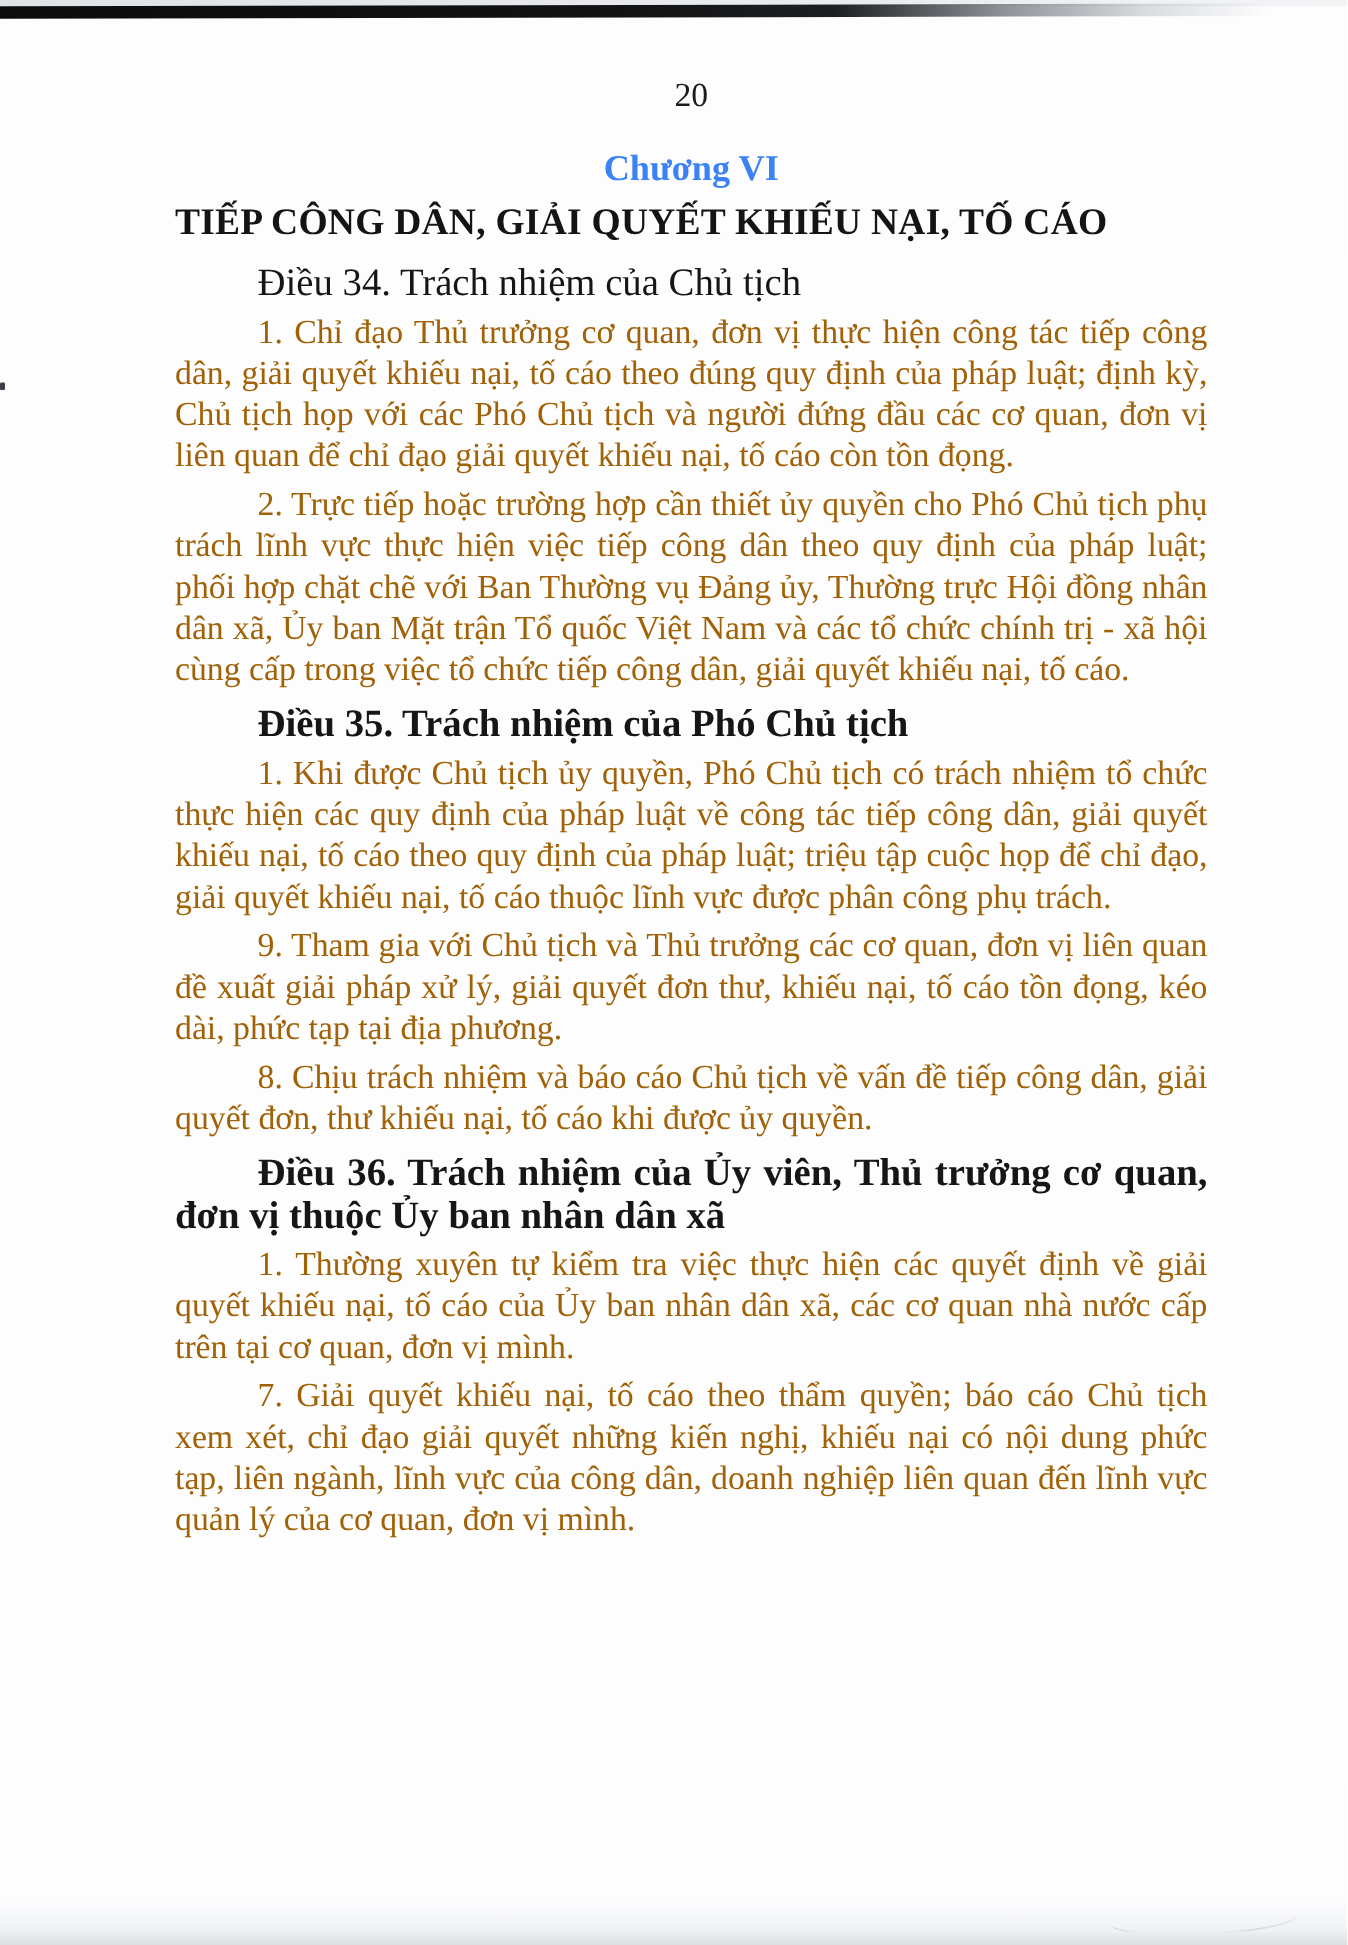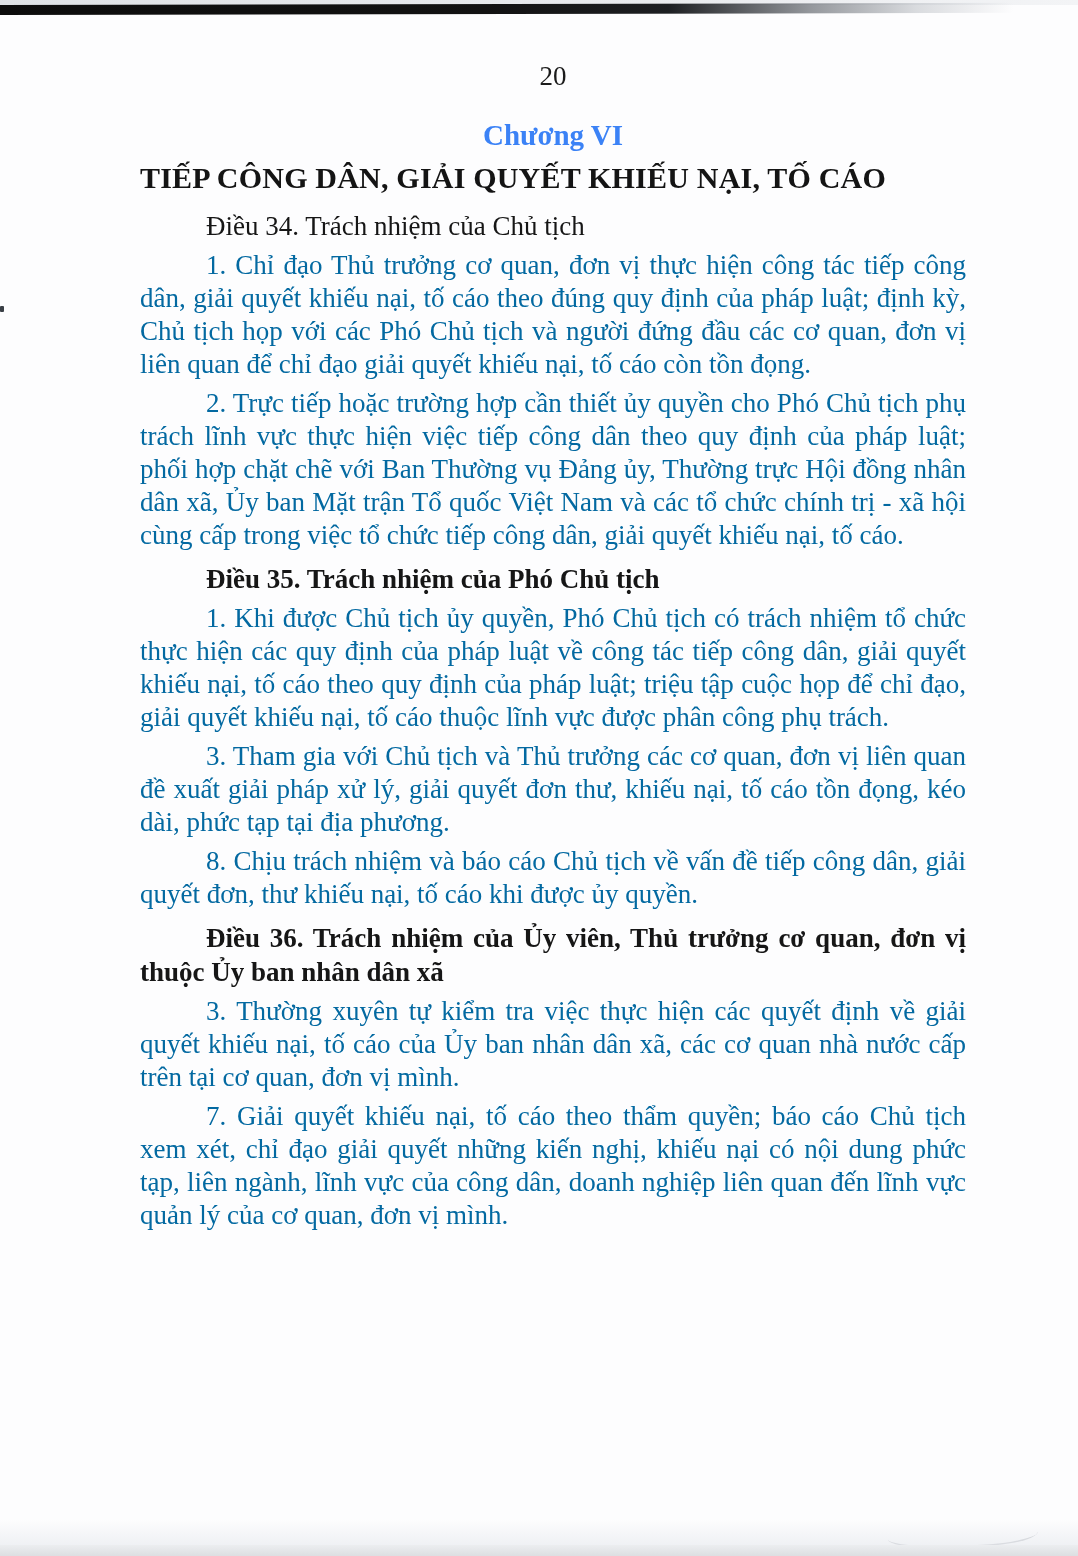--- a/index.html
+++ b/index.html
@@ -55,32 +55,32 @@
   .chapter-label {
     text-align: center; font-weight: 700; font-size: 29px; line-height: 36px;
     margin: 0 0 6px 0; color: #3b82f6;
   }
   .chapter-title {
     text-align: left; font-weight: 700; font-size: 30px; line-height: 38px;
     margin: 0 0 12px 0; color: #141414; letter-spacing: 0.2px;
   }
   .article-heading {
     margin: 10px 0 6px 0;
-    font-size: 27px; line-height: 34px;
+    font-size: 31px; line-height: 34px;
     text-indent: 66px;
     text-align: justify;
     font-weight: 400;
     color: #161616;
   }
   .article-heading.bold { font-weight: 700; }
   .para {
     margin: 0 0 6px 0;
     text-align: justify;
     text-indent: 66px;
-    color: #0369a1;
+    color: #a16207;
   }
   .article { margin: 0; }
   .article + .article .article-heading { }
 </style>
 </head>
 <body>
 
 <div class="page">
 
   <div class="scan-top-strip"></div>
@@ -96,27 +96,27 @@
 
     <div class="article">
       <h3 class="article-heading">Điều 34. Trách nhiệm của Chủ tịch</h3>
       <p class="para">1. Chỉ đạo Thủ trưởng cơ quan, đơn vị thực hiện công tác tiếp công dân, giải quyết khiếu nại, tố cáo theo đúng quy định của pháp luật; định kỳ, Chủ tịch họp với các Phó Chủ tịch và người đứng đầu các cơ quan, đơn vị liên quan để chỉ đạo giải quyết khiếu nại, tố cáo còn tồn đọng.</p>
       <p class="para">2. Trực tiếp hoặc trường hợp cần thiết ủy quyền cho Phó Chủ tịch phụ trách lĩnh vực thực hiện việc tiếp công dân theo quy định của pháp luật; phối hợp chặt chẽ với Ban Thường vụ Đảng ủy, Thường trực Hội đồng nhân dân xã, Ủy ban Mặt trận Tổ quốc Việt Nam và các tổ chức chính trị - xã hội cùng cấp trong việc tổ chức tiếp công dân, giải quyết khiếu nại, tố cáo.</p>
     </div>
 
     <div class="article">
       <h3 class="article-heading bold">Điều 35. Trách nhiệm của Phó Chủ tịch</h3>
       <p class="para">1. Khi được Chủ tịch ủy quyền, Phó Chủ tịch có trách nhiệm tổ chức thực hiện các quy định của pháp luật về công tác tiếp công dân, giải quyết khiếu nại, tố cáo theo quy định của pháp luật; triệu tập cuộc họp để chỉ đạo, giải quyết khiếu nại, tố cáo thuộc lĩnh vực được phân công phụ trách.</p>
-      <p class="para">3. Tham gia với Chủ tịch và Thủ trưởng các cơ quan, đơn vị liên quan đề xuất giải pháp xử lý, giải quyết đơn thư, khiếu nại, tố cáo tồn đọng, kéo dài, phức tạp tại địa phương.</p>
+      <p class="para">9. Tham gia với Chủ tịch và Thủ trưởng các cơ quan, đơn vị liên quan đề xuất giải pháp xử lý, giải quyết đơn thư, khiếu nại, tố cáo tồn đọng, kéo dài, phức tạp tại địa phương.</p>
       <p class="para">8. Chịu trách nhiệm và báo cáo Chủ tịch về vấn đề tiếp công dân, giải quyết đơn, thư khiếu nại, tố cáo khi được ủy quyền.</p>
     </div>
 
     <div class="article">
       <h3 class="article-heading bold">Điều 36. Trách nhiệm của Ủy viên, Thủ trưởng cơ quan, đơn vị thuộc Ủy ban nhân dân xã</h3>
-      <p class="para">3. Thường xuyên tự kiểm tra việc thực hiện các quyết định về giải quyết khiếu nại, tố cáo của Ủy ban nhân dân xã, các cơ quan nhà nước cấp trên tại cơ quan, đơn vị mình.</p>
+      <p class="para">1. Thường xuyên tự kiểm tra việc thực hiện các quyết định về giải quyết khiếu nại, tố cáo của Ủy ban nhân dân xã, các cơ quan nhà nước cấp trên tại cơ quan, đơn vị mình.</p>
       <p class="para">7. Giải quyết khiếu nại, tố cáo theo thẩm quyền; báo cáo Chủ tịch xem xét, chỉ đạo giải quyết những kiến nghị, khiếu nại có nội dung phức tạp, liên ngành, lĩnh vực của công dân, doanh nghiệp liên quan đến lĩnh vực quản lý của cơ quan, đơn vị mình.</p>
     </div>
 
   </div>
 
   <div class="page-curl"></div>
   <div class="scan-bottom-shadow"></div>
   <div class="scan-bottom-band"></div>
 
 </div>

